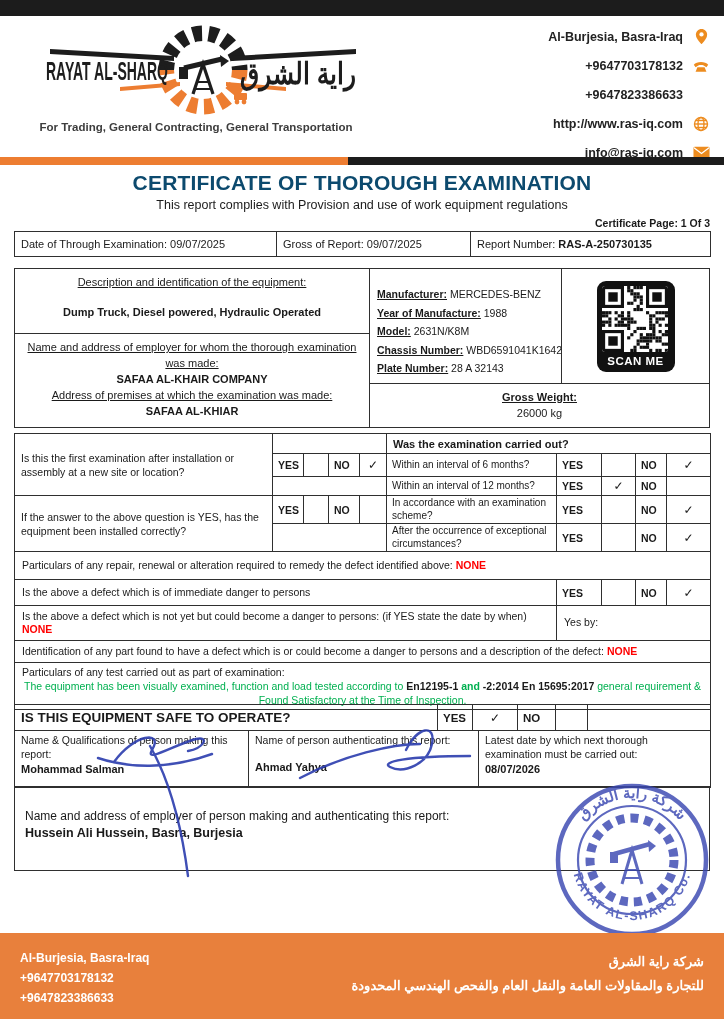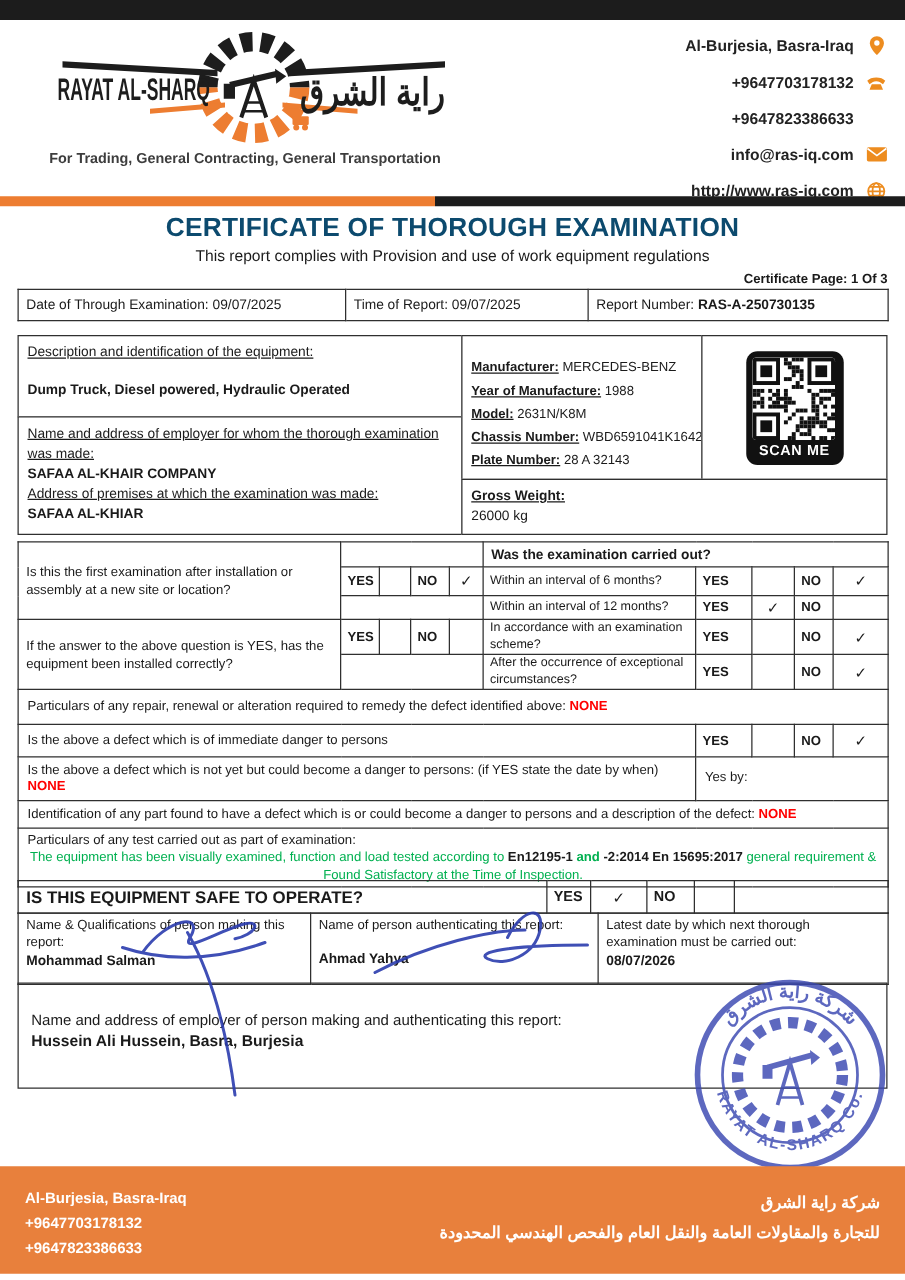--- a/index.html
+++ b/index.html
@@ -40,21 +40,21 @@
   
   .equip { top: 268px; left: 14px; width: 696px; height: 160px; }
   .ecell { position: absolute; border: 1px solid #2f2f2f; background: #fff; padding: 5px 7px; }
   .e-desc  { left: 0; top: 0; width: 356px; height: 66px; }
   .e-emp   { left: 0; top: 65px; width: 356px; height: 95px; }
   .e-det   { left: 355px; top: 0; width: 193px; height: 116px; padding-top: 16px; }
   .e-qr    { left: 547px; top: 0; width: 149px; height: 116px; display: flex; align-items: center; justify-content: center; }
   .e-gross { left: 355px; top: 115px; width: 341px; height: 45px; }
   .u { text-decoration: underline; }
   .b { font-weight: bold; }
-  .fs11 { font-size: 11px; line-height: 16px; }
+  .fs11 { font-size: 11px; line-height: 16px; text-align: center; }
   .det-line { font-size: 10.5px; line-height: 18.5px; white-space: nowrap; }
   .qr-widget { width: 78px; background: #111; border-radius: 9px; padding: 5px 5px 3px 5px; text-align: center; }
   .qr-widget svg { display: block; background: #fff; border-radius: 3px; }
   .scanme { color: #fff; font-weight: bold; font-size: 11.5px; letter-spacing: 0.5px; padding: 3px 0 2px; }
 
   
   .t-exam { top: 433px; }
   .t-exam td { font-size: 10.5px; }
   td.q    { padding: 2px 6px; font-size: 10.5px; line-height: 14px; }
   td.sub  { padding: 1px 5px; font-size: 10px; line-height: 12.5px; }
@@ -147,61 +147,61 @@
           <path d="M2 6 C5 2 15 2 18 6 L16 9 L13 7 C11.5 6.3 8.5 6.3 7 7 L4 9 Z" fill="#ed8c1f"></path>
           <path d="M6 9 h8 l2 5 H4 Z" fill="#ed8c1f"></path>
         </svg>
     </span>
   </div>
   <div class="crow">
     <span>+9647823386633</span>
     <span class="cicon"></span>
   </div>
   <div class="crow">
-    <span>info@ras-iq.com</span>
-    <span class="cicon">
-      <svg width="17" height="13" viewBox="0 0 18 13">
-          <rect x="0.5" y="0.5" width="17" height="12" rx="1.5" fill="#ed8c1f"></rect>
-          <path d="M1 1.5 L9 7.5 L17 1.5" stroke="#fff" stroke-width="1.4" fill="none"></path>
-        </svg>
-    </span>
-  </div>
-  <div class="crow">
     <span>http://www.ras-iq.com</span>
     <span class="cicon">
       <svg width="16" height="16" viewBox="0 0 16 16">
           <g stroke="#ed8c1f" fill="none" stroke-width="1.4">
             <circle cx="8" cy="8" r="6.5"></circle>
             <ellipse cx="8" cy="8" rx="3" ry="6.5"></ellipse>
             <line x1="1.5" y1="8" x2="14.5" y2="8"></line>
             <line x1="2.4" y1="4.5" x2="13.6" y2="4.5"></line>
             <line x1="2.4" y1="11.5" x2="13.6" y2="11.5"></line>
           </g>
         </svg>
     </span>
   </div>
+  <div class="crow">
+    <span>info@ras-iq.com</span>
+    <span class="cicon">
+      <svg width="17" height="13" viewBox="0 0 18 13">
+          <rect x="0.5" y="0.5" width="17" height="12" rx="1.5" fill="#ed8c1f"></rect>
+          <path d="M1 1.5 L9 7.5 L17 1.5" stroke="#fff" stroke-width="1.4" fill="none"></path>
+        </svg>
+    </span>
+  </div>
 </div>
 
 <div class="abs sep-orange"></div>
 <div class="abs sep-black"></div>
 
 <div class="abs title">CERTIFICATE OF THOROUGH EXAMINATION</div>
 <div class="abs subtitle">This report complies with Provision and use of work equipment regulations</div>
 <div class="abs certpage">Certificate Page: 1 Of 3</div>
 
 <table class="tbl t-meta">
   <colgroup>
       <col style="width:262px">
       <col style="width:194px">
       <col style="width:240px">
     </colgroup>
   <tbody>
       <tr>
     <td><span>Date of Through Examination:</span> <span>09/07/2025</span></td>
-    <td><span>Time of Report:</span> <span>09/07/2025</span></td>
+    <td><span>Gross of Report:</span> <span>09/07/2025</span></td>
     <td><span>Report Number:</span> <span class="b">RAS-A-250730135</span></td>
   </tr>
 </tbody>
   </table>
 
 <div class="abs equip">
   <div class="ecell e-desc fs11">
     <div class="u">Description and identification of the equipment:</div>
     <div class="b" style="margin-top:14px">Dump Truck, Diesel powered, Hydraulic Operated</div>
   </div>

